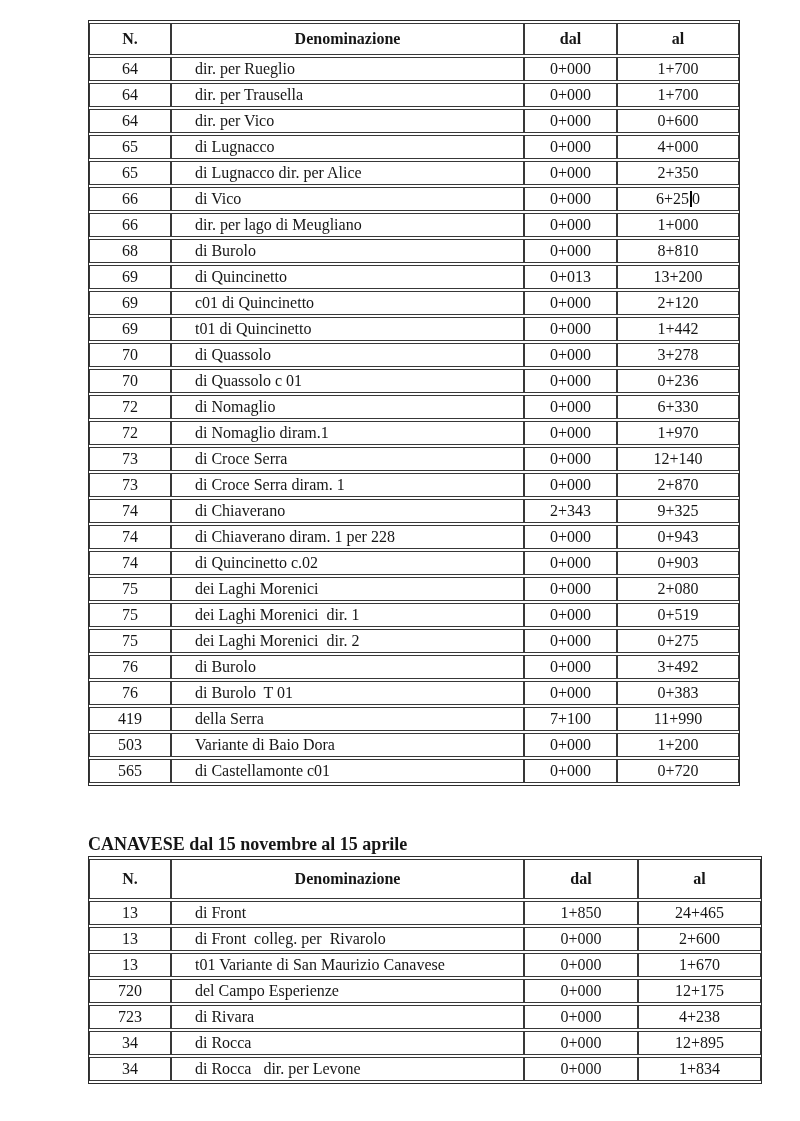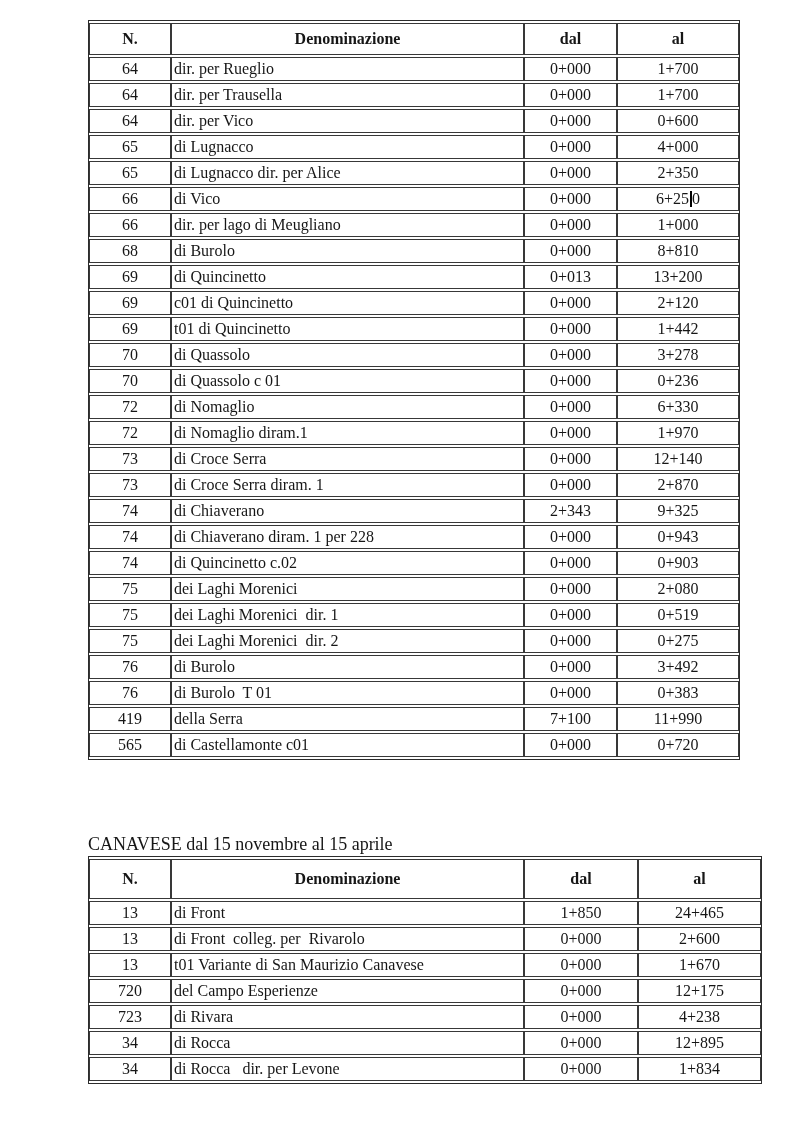--- a/index.html
+++ b/index.html
@@ -51,30 +51,31 @@
     text-align: center;
   }
   .tbl1 th { height: 30px; }
   .tbl2 th { height: 38px; }
 
   .tbl td {
     height: 22px;
     font-size: 16px;
   }
   .tbl td.num { text-align: center; }
-  .tbl td.den { text-align: left; padding-left: 2px; }
+  .tbl td.den { text-align: left; padding-left: 23px; }
 
   .section-heading {
     position: absolute;
     left: 88px;
     top: 833px;
     font-size: 18px;
     line-height: 22px;
     color: #161616;
     white-space: pre;
+    font-weight: bold;
   }
 
   .caret {
     display: inline-block;
     width: 2px;
     height: 16px;
     background: #000000;
     vertical-align: -3px;
     margin-left: 1px;
   }
@@ -250,20 +251,26 @@
           <td class="num">0+000</td>
           <td class="num">0+383</td>
         </tr>
         <tr>
           <td class="num">419</td>
           <td class="den">della Serra</td>
           <td class="num">7+100</td>
           <td class="num">11+990</td>
         </tr>
         <tr>
+          <td class="num">503</td>
+          <td class="den">Variante di Baio Dora</td>
+          <td class="num">0+000</td>
+          <td class="num">1+200</td>
+        </tr>
+        <tr>
           <td class="num">565</td>
           <td class="den">di Castellamonte c01</td>
           <td class="num">0+000</td>
           <td class="num">0+720</td>
         </tr>
       </tbody>
   </table>
 
   <div class="section-heading">CANAVESE dal 15 novembre al 15 aprile</div>
 

